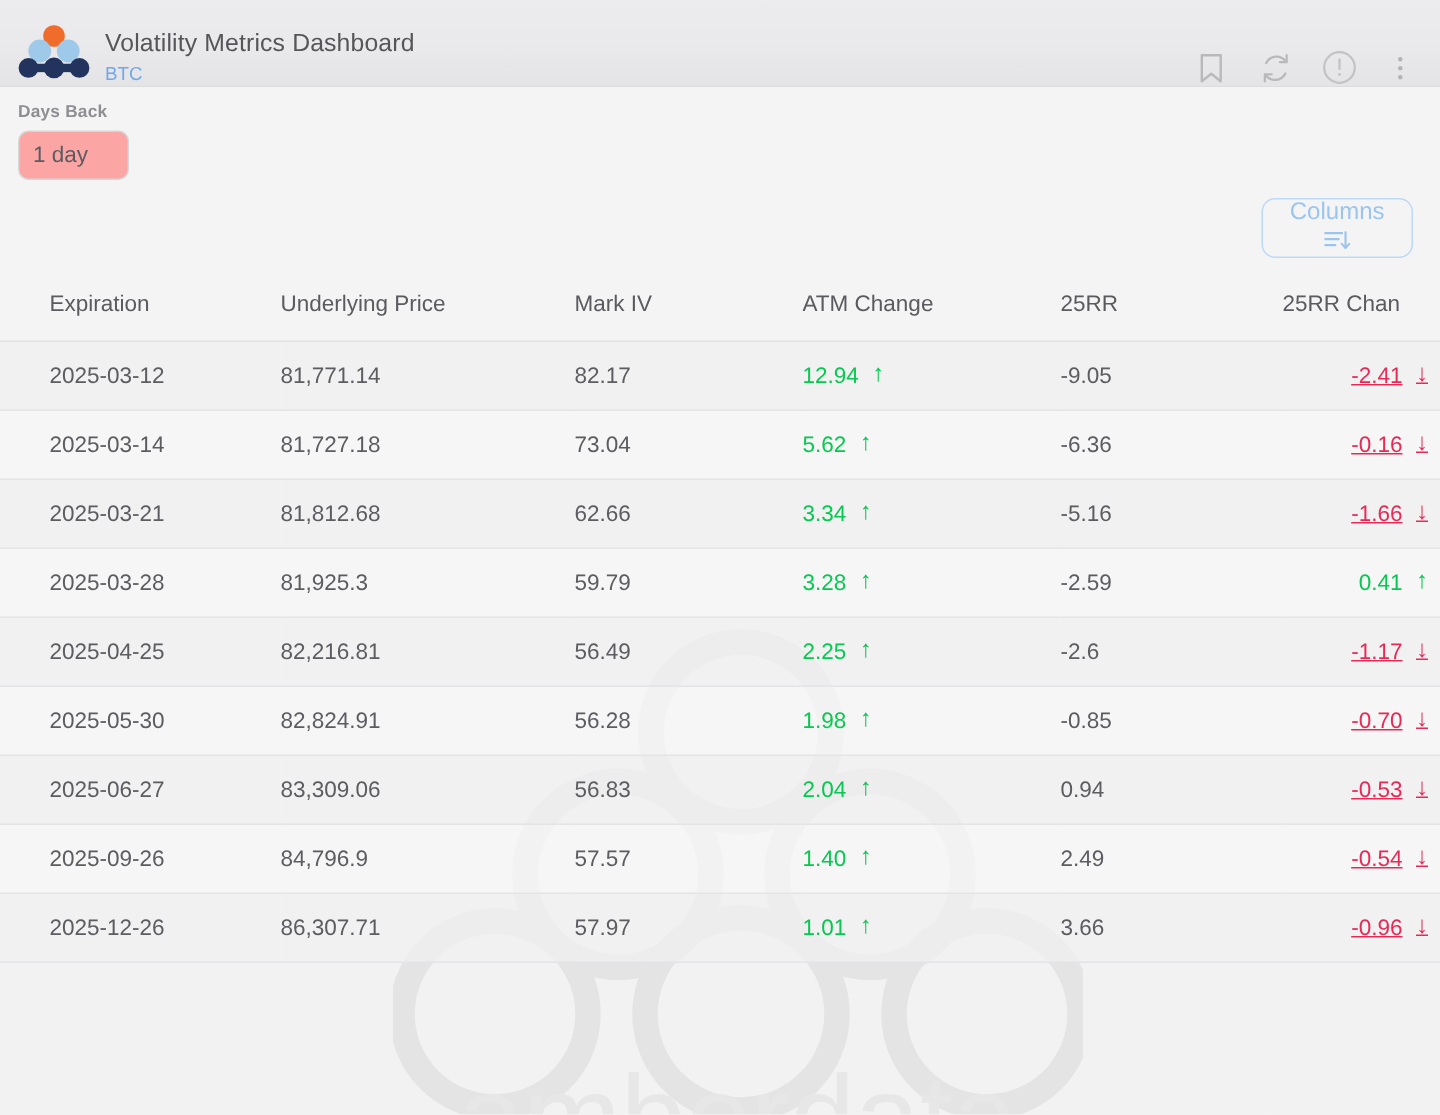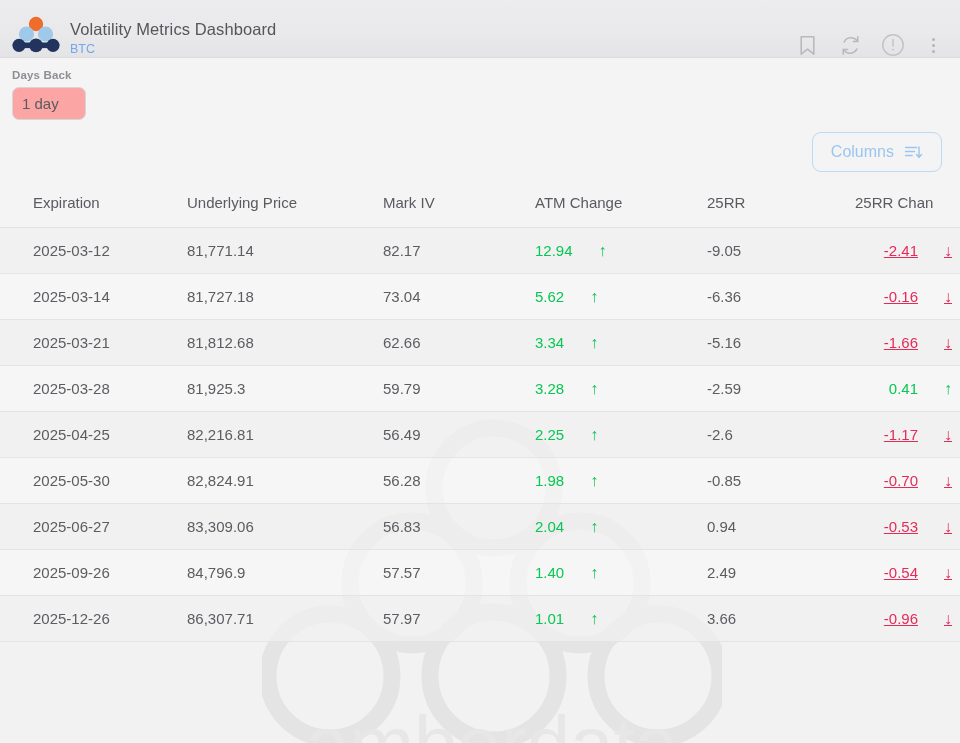--- a/index.html
+++ b/index.html
@@ -62,29 +62,30 @@
 
   
   .table-toolbar {
     flex: 0 0 56px;
     display: flex; align-items: center; justify-content: flex-end;
     padding-right: 18px;
     background: #f4f4f5;
     position: relative; z-index: 4;
   }
   .columns-btn {
-    display: inline-flex; align-items: center; gap: 10px;
+    display: inline-flex; align-items: center; gap: 0;
     height: 40px; padding: 0 18px;
     border: 1px solid #bcd9f5;
     border-radius: 9px;
     background: transparent;
     color: #9cc5ee;
     font-size: 16px;
     font-family: "Liberation Sans", sans-serif;
     cursor: pointer;
+    flex-direction: column;
   }
   .columns-btn svg { display: block; }
 
   
   .table-area {
     flex: 1 1 auto;
     position: relative;
     overflow: hidden;
     background: #f2f2f3;
   }
@@ -130,21 +131,21 @@
   table.vol th, table.vol td { padding-left: 0; }
   .col0 { width: 187px; padding-left: 33px !important; }
   .col1 { width: 196px; }
   .col2 { width: 152px; }
   .col3 { width: 172px; }
   .col4 { width: 148px; }
   .col5 { width: 105px; }
 
   .val-pos { color: #08c752; }
   .val-neg { color: #e62a58; text-decoration: underline; }
-  .cellflex { display: inline-flex; align-items: center; gap: 26px; }
+  .cellflex { display: inline-flex; gap: 9px; }
   .arrow { font-size: 16px; line-height: 1; }
 
   
   td.col5, th.col5 { text-align: right; padding-right: 8px !important; }
   th.col5 { overflow: hidden; }
   th.col5 .hdr-clip { display: inline-block; white-space: nowrap; }
 </style>
 </head>
 <body>
 

